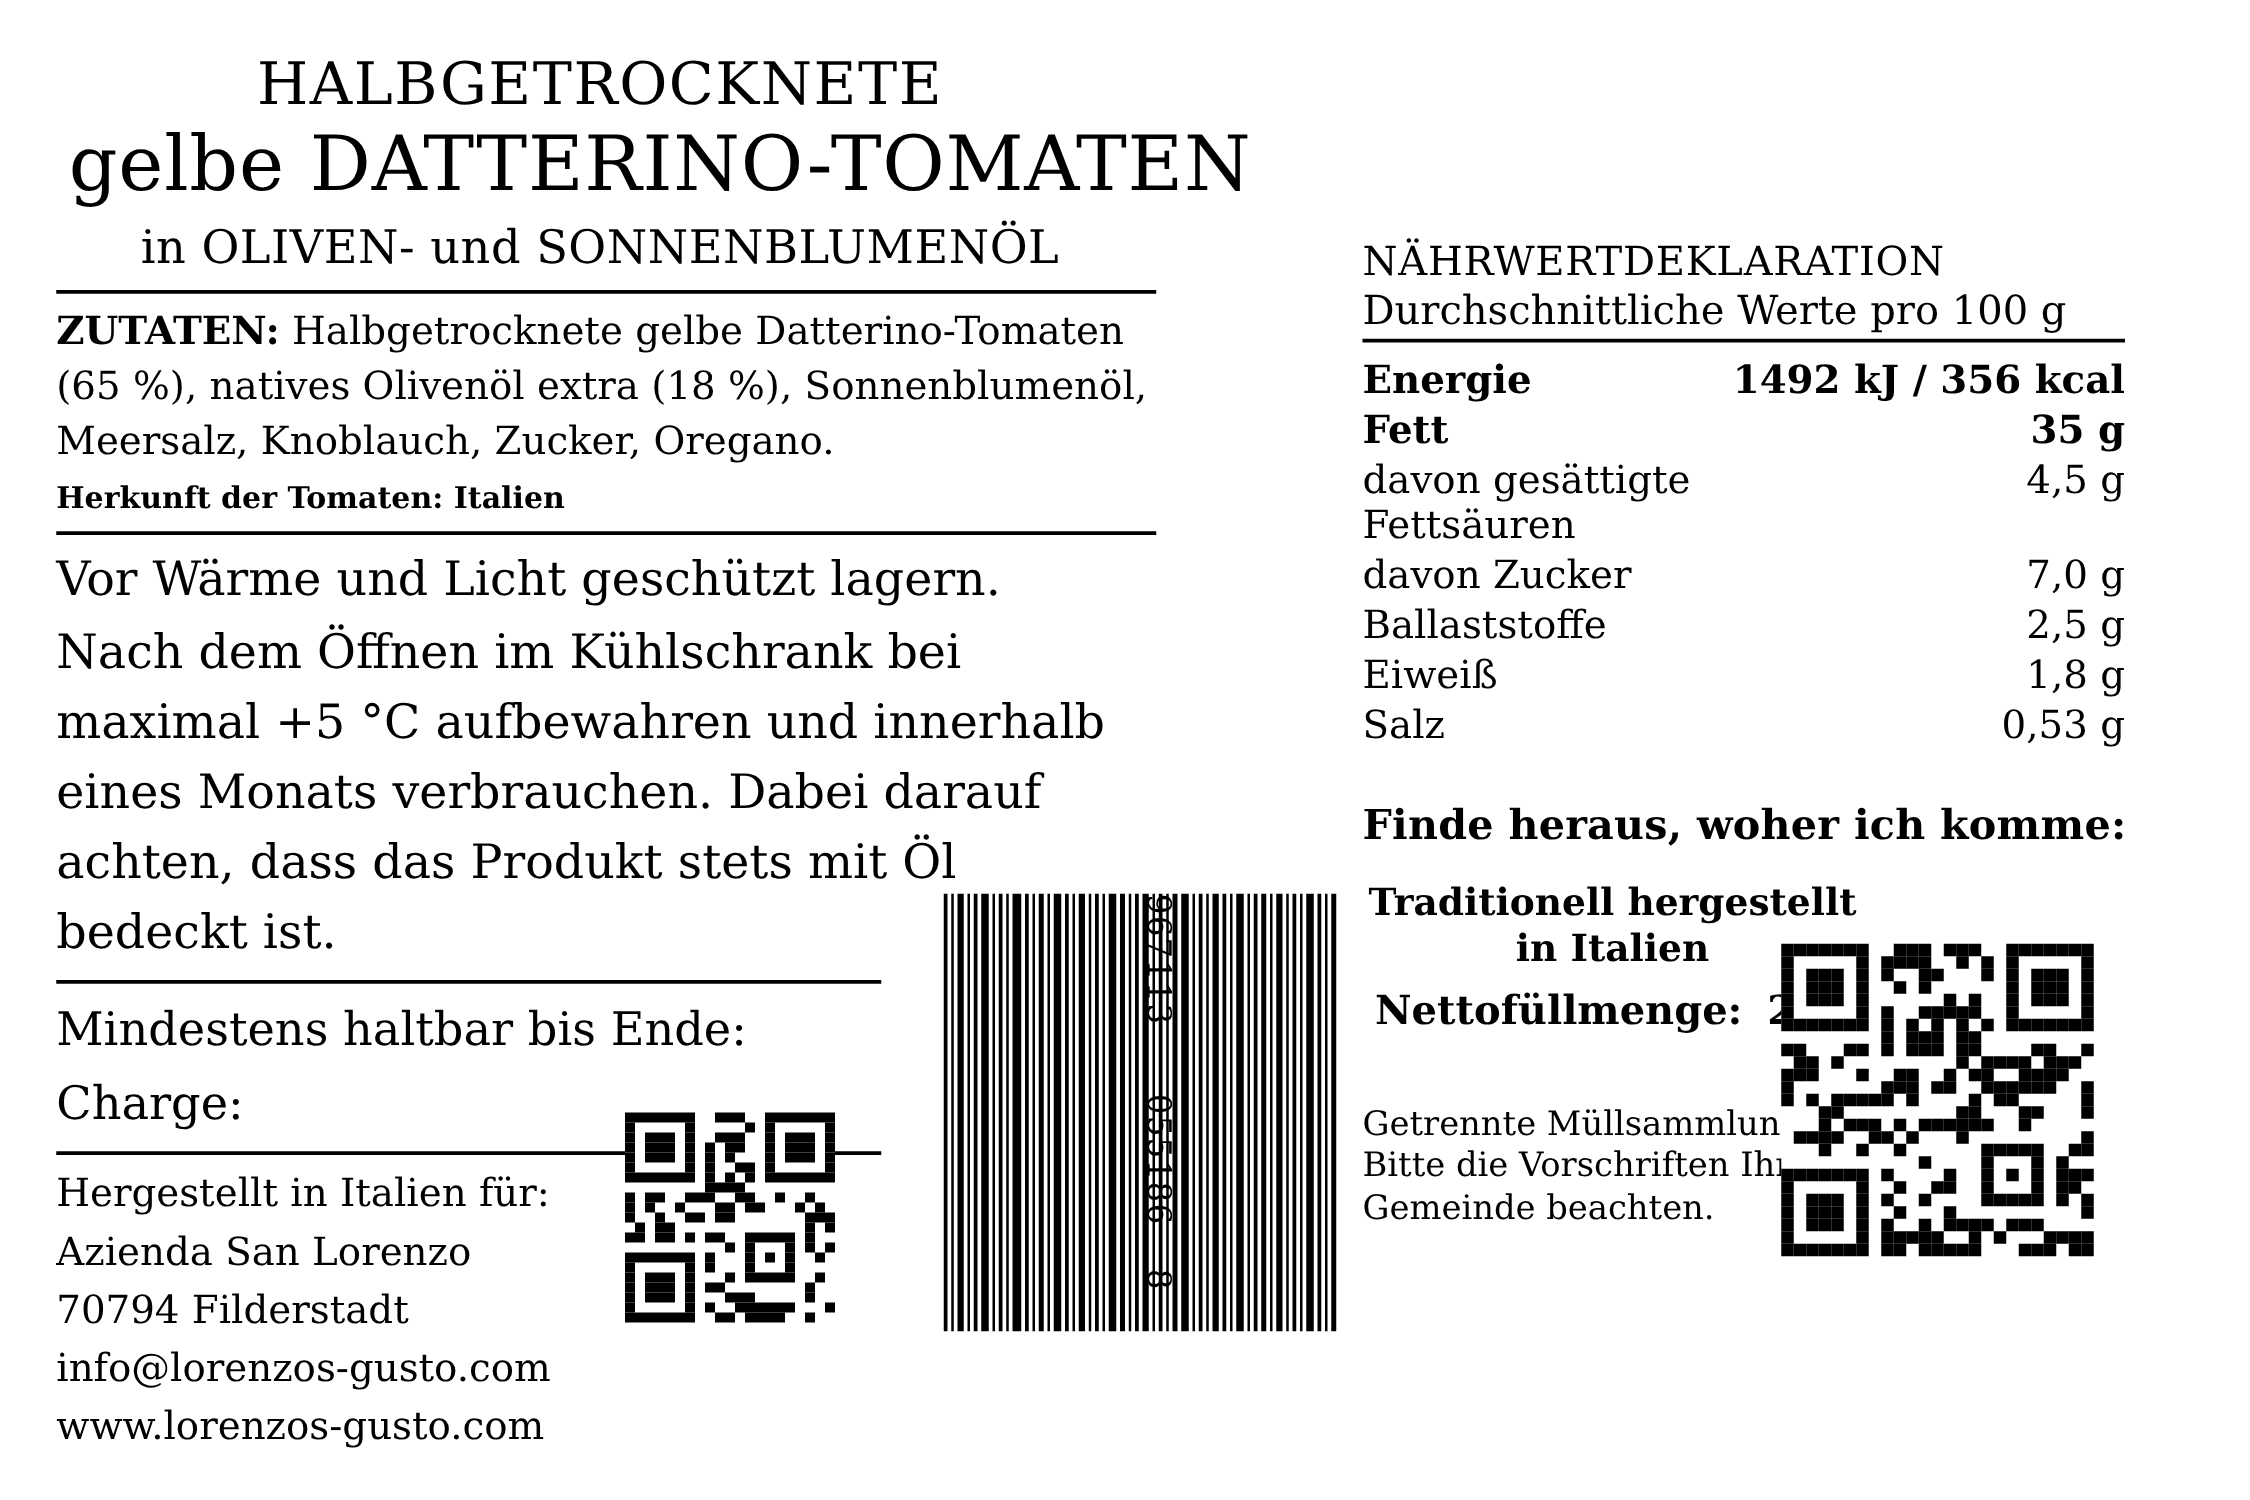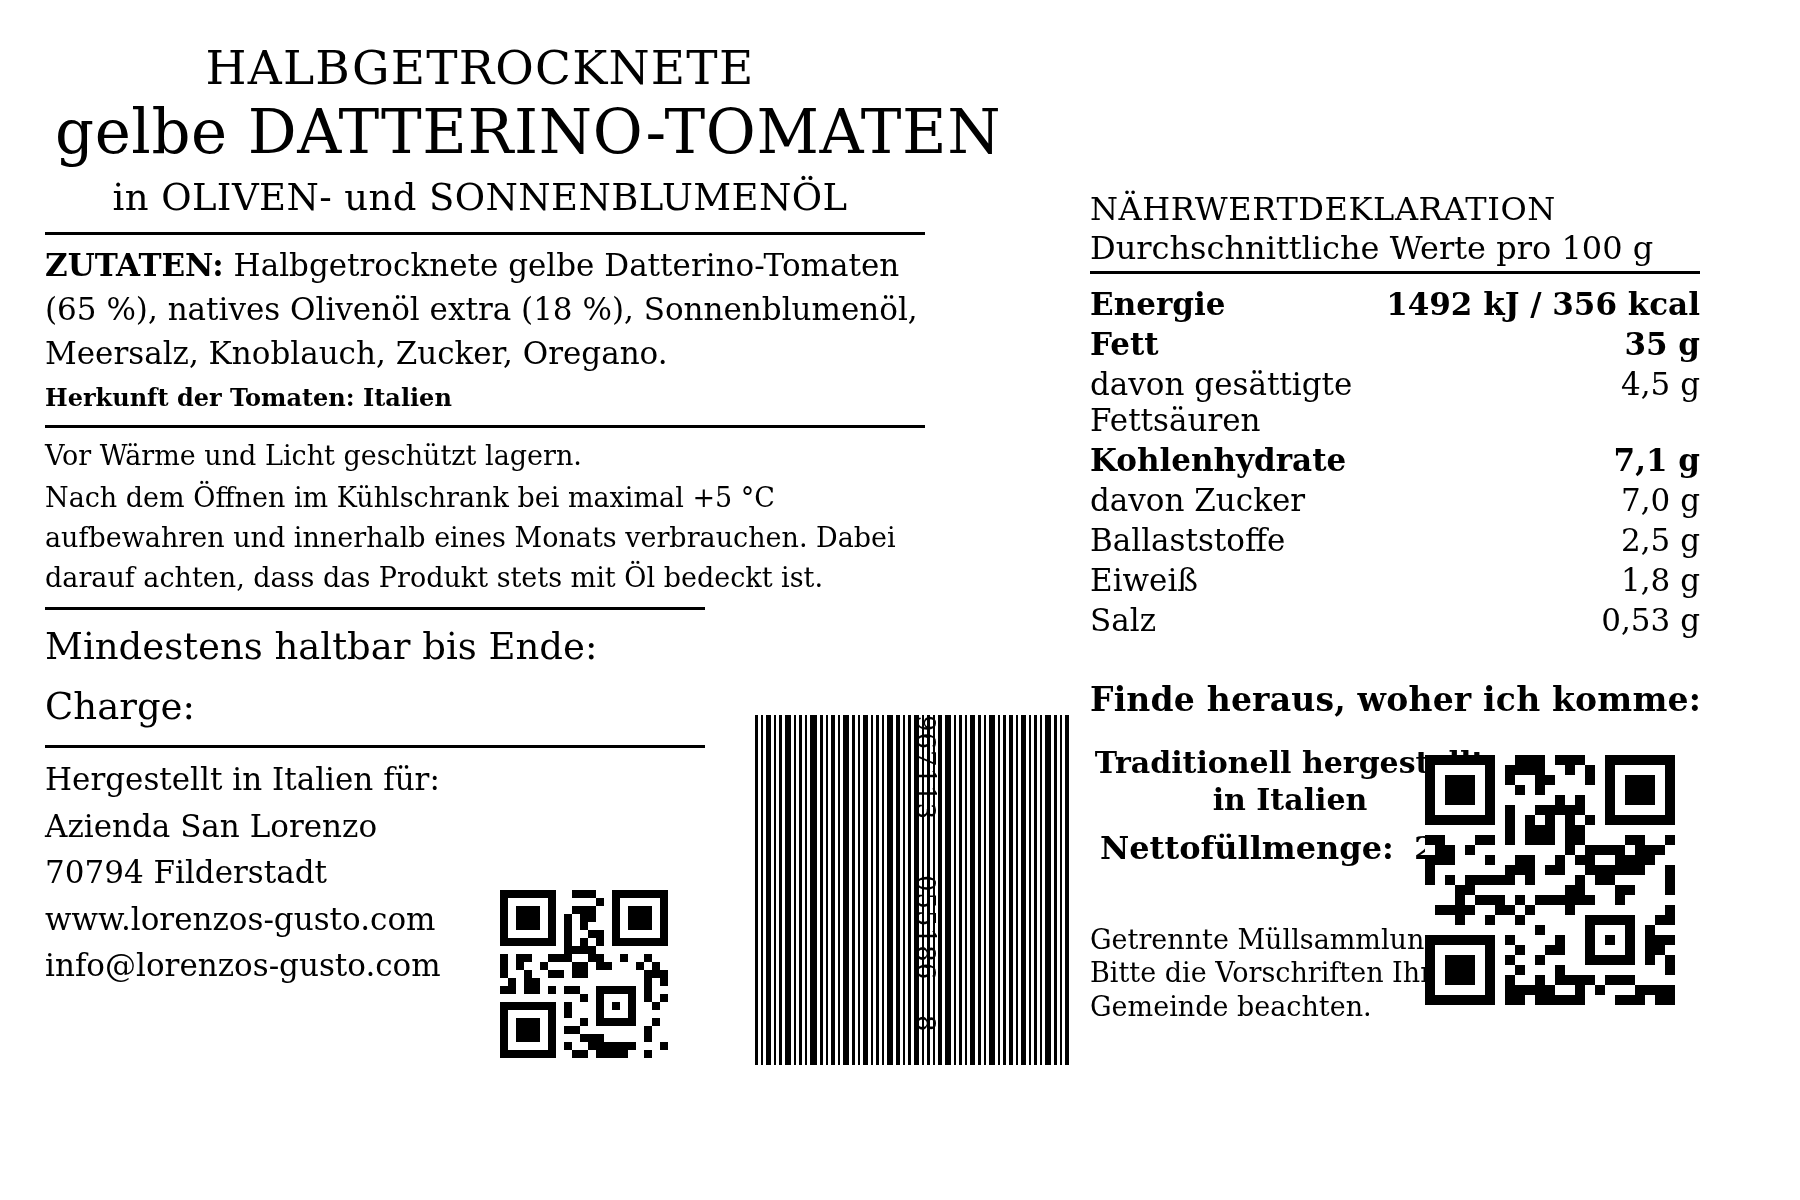--- a/index.html
+++ b/index.html
@@ -66,21 +66,21 @@
     margin-top: 2px;
   }
   .ingredients b { font-weight: 700; }
   .origin {
     font-size: 24px;
     font-weight: 700;
     line-height: 1.4;
     margin-top: 6px;
   }
   .storage {
-    font-size: 27px;
+    font-size: 38px;
     line-height: 1.47;
     margin-top: 4px;
   }
   .storage p { margin: 0 0 3px 0; }
 
   .bb-block {
     font-size: 37px;
     line-height: 1.55;
     width: 640px;
   }
@@ -247,22 +247,22 @@
       <p>Mindestens haltbar bis Ende:</p>
       <p>Charge:</p>
     </div>
 
     <div class="rule short"></div>
 
     <div class="maker">
       <p>Hergestellt in Italien für:</p>
       <p>Azienda San Lorenzo</p>
       <p>70794 Filderstadt</p>
+      <p>info@lorenzos-gusto.com</p>
       <p>www.lorenzos-gusto.com</p>
-      <p>info@lorenzos-gusto.com</p>
     </div>
   </div>
 
   <div class="qr-small">
     <div class="qr" id="qr-small-grid" style="grid-template-columns: repeat(21, 8px); grid-template-rows: repeat(21, 8px); width: 168px; height: 168px;">
         <i class="on"></i>
         <i class="on"></i>
         <i class="on"></i>
         <i class="on"></i>
         <i class="on"></i>
@@ -776,24 +776,20 @@
             <td>Energie</td>
             <td class="val">1492 kJ / 356 kcal</td>
           </tr>
           <tr class="bold">
             <td>Fett</td>
             <td class="val">35 g</td>
           </tr>
           <tr>
             <td>davon gesättigte Fettsäuren</td>
             <td class="val">4,5 g</td>
-          </tr>
-          <tr class="bold">
-            <td>Kohlenhydrate</td>
-            <td class="val">7,1 g</td>
           </tr>
           <tr>
             <td>davon Zucker</td>
             <td class="val">7,0 g</td>
           </tr>
           <tr>
             <td>Ballaststoffe</td>
             <td class="val">2,5 g</td>
           </tr>
           <tr>

